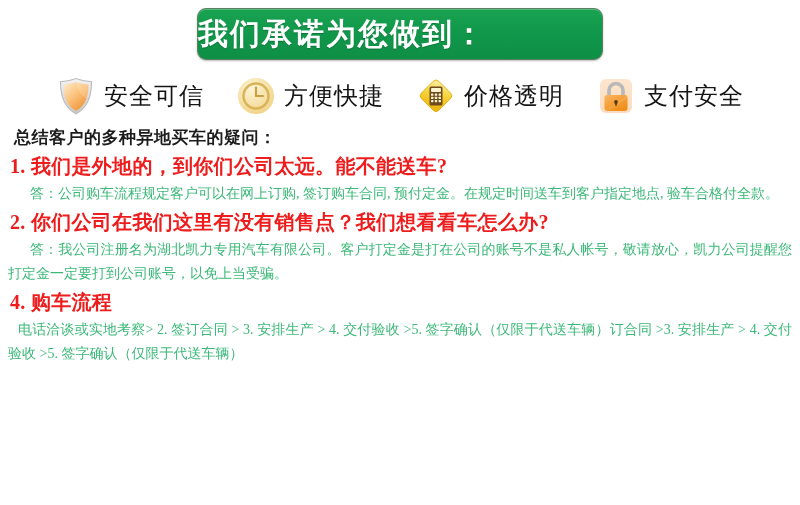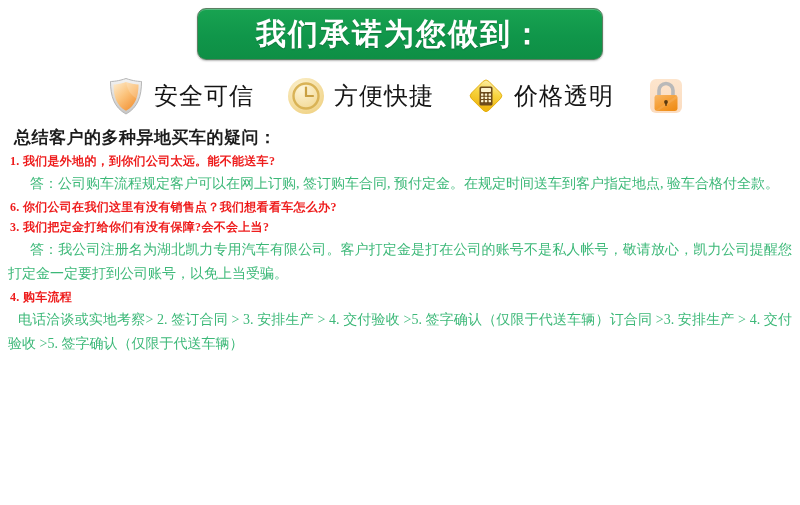--- a/index.html
+++ b/index.html
@@ -18,21 +18,21 @@
     width:800px;height:60px;
     display:flex;align-items:center;justify-content:center;
     padding-top:8px;box-sizing:border-box;
   }
   .banner{
     width:404px;height:50px;
     border-radius:9px;
     background:linear-gradient(180deg,#18a351 0%,#10964a 55%,#0e8f45 100%);
     border:1px solid #5c7f62;
     box-shadow:0 1px 2px rgba(0,0,0,.28), inset 0 1px 0 rgba(255,255,255,.28);
-    display:flex;align-items:center;justify-content:center;
+    display:flex;align-items:center;
   }
   .banner-text{
     color:#ffffff;
     font-size:30px;
     font-weight:700;
     letter-spacing:2px;
     font-family:"Liberation Serif","DejaVu Serif",serif;
     line-height:1;
     text-shadow:0 1px 1px rgba(0,0,0,.22);
     white-space:nowrap;
@@ -69,21 +69,21 @@
   }
   .lead{
     font-size:17px;
     color:#1c1c1c;
     font-weight:600;
     margin:2px 0 4px 8px;
     letter-spacing:.5px;
     font-family:"Liberation Serif","DejaVu Serif",serif;
   }
   .q{
-    font-size:12px;
+    font-size:20px;
     color:#ee1c1c;
     font-weight:700;
     margin:3px 0 2px 4px;
     letter-spacing:.3px;
     font-family:"Liberation Serif","DejaVu Serif",serif;
   }
   .a{
     font-size:14px;
     color:#3cb878;
     line-height:1.72;
@@ -200,34 +200,34 @@
             </linearGradient>
           </defs>
           <rect x="4" y="3" width="32" height="34" rx="6" fill="url(#lkbg)"></rect>
           <path d="M13 20 V14.5 a7 7 0 0 1 14 0 V20" fill="none" stroke="#b9b9b9" stroke-width="3.6" stroke-linecap="round"></path>
           <rect x="8.5" y="19" width="23" height="16" rx="2.4" fill="url(#lkbody)"></rect>
           <path d="M8.5 35 L31.5 19 L31.5 22 L12 35 Z" fill="#ffffff" opacity="0.10"></path>
           <circle cx="20" cy="26" r="1.9" fill="#5a3a10"></circle>
           <rect x="19.2" y="26" width="1.6" height="4" rx="0.8" fill="#5a3a10"></rect>
         </svg>
       </span>
+      <span class="flabel">支付安全</span>
     </div>
 
   </div>
 
   <div class="body">
 
     <div class="lead">总结客户的多种异地买车的疑问：</div>
 
     <div class="q">1. 我们是外地的，到你们公司太远。能不能送车?</div>
     <div class="a">答：公司购车流程规定客户可以在网上订购, 签订购车合同, 预付定金。在规定时间送车到客户指定地点, 验车合格付全款。</div>
 
-    <div class="q">6. 你们公司在我们这里有没有销售点？我们想看看车怎么办?</div>
-
-    <div class="q">3. 我们把定金打给你们有没有保障?会不会上当?</div>
+    <div class="q">2. 你们公司在我们这里有没有销售点？我们想看看车怎么办?</div>
+
     <div class="a">答：我公司注册名为湖北凯力专用汽车有限公司。客户打定金是打在公司的账号不是私人帐号，敬请放心，凯力公司提醒您打定金一定要打到公司账号，以免上当受骗。</div>
 
     <div class="q">4. 购车流程</div>
     <div class="flow">电话洽谈或实地考察&gt; 2. 签订合同 &gt; 3. 安排生产 &gt; 4. 交付验收 &gt;5. 签字确认（仅限于代送车辆）订合同 &gt;3. 安排生产 &gt; 4. 交付验收 &gt;5. 签字确认（仅限于代送车辆）</div>
 
   </div>
 
 </div>
 
 </body></html>

